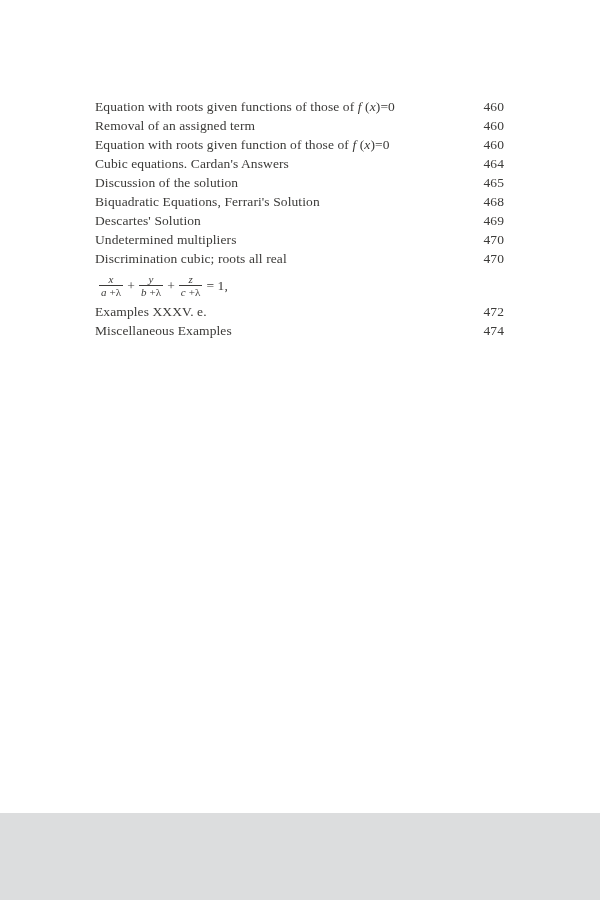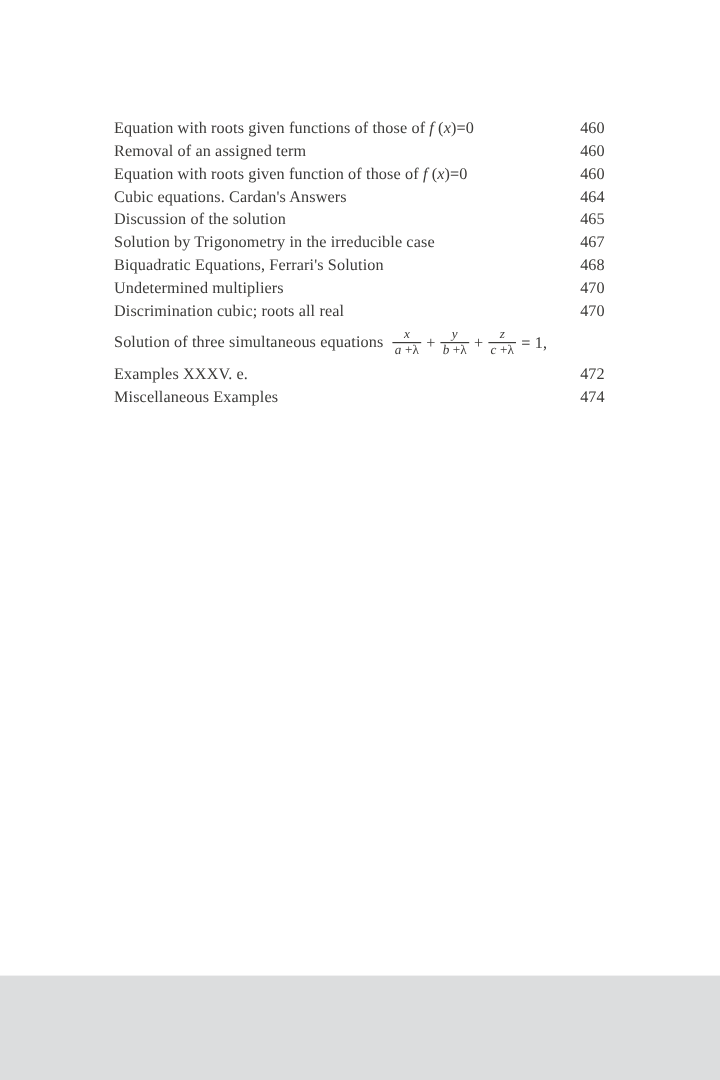--- a/index.html
+++ b/index.html
@@ -75,37 +75,37 @@
       </div>
       <div class="row">
         <span class="title"><span>Cubic equations. Cardan's Answers</span></span>
         <span class="pagenum">464</span>
       </div>
       <div class="row">
         <span class="title"><span>Discussion of the solution</span></span>
         <span class="pagenum">465</span>
       </div>
       <div class="row">
-        <span class="title"><span>Solution by Trigonometry in the irreducible case</span></span>
-        <span class="pagenum">467</span>
+        <span class="title"><span>Biquadratic Equations, Ferrari's Solution</span></span>
+        <span class="pagenum">468</span>
       </div>
       <div class="row">
-        <span class="title"><span>Biquadratic Equations, Ferrari's Solution</span></span>
-        <span class="pagenum">468</span>
+        <span class="title"><span>Descartes' Solution</span></span>
+        <span class="pagenum">469</span>
       </div>
       <div class="row">
         <span class="title"><span>Undetermined multipliers</span></span>
         <span class="pagenum">470</span>
       </div>
       <div class="row">
         <span class="title"><span>Discrimination cubic; roots all real</span></span>
         <span class="pagenum">470</span>
       </div>
       <div class="row eq-row">
-        <span class="title"><span>Solution of three simultaneous equations </span><span class="eqmath">
+        <span class="title"><span class="eqmath">
             <span class="frac">
               <span class="num it">x</span>
               <span class="den"><span class="it">a</span><span> +λ</span></span>
             </span>
             <span class="op">+</span>
             <span class="frac">
               <span class="num it">y</span>
               <span class="den"><span class="it">b</span><span> +λ</span></span>
             </span>
             <span class="op">+</span>

